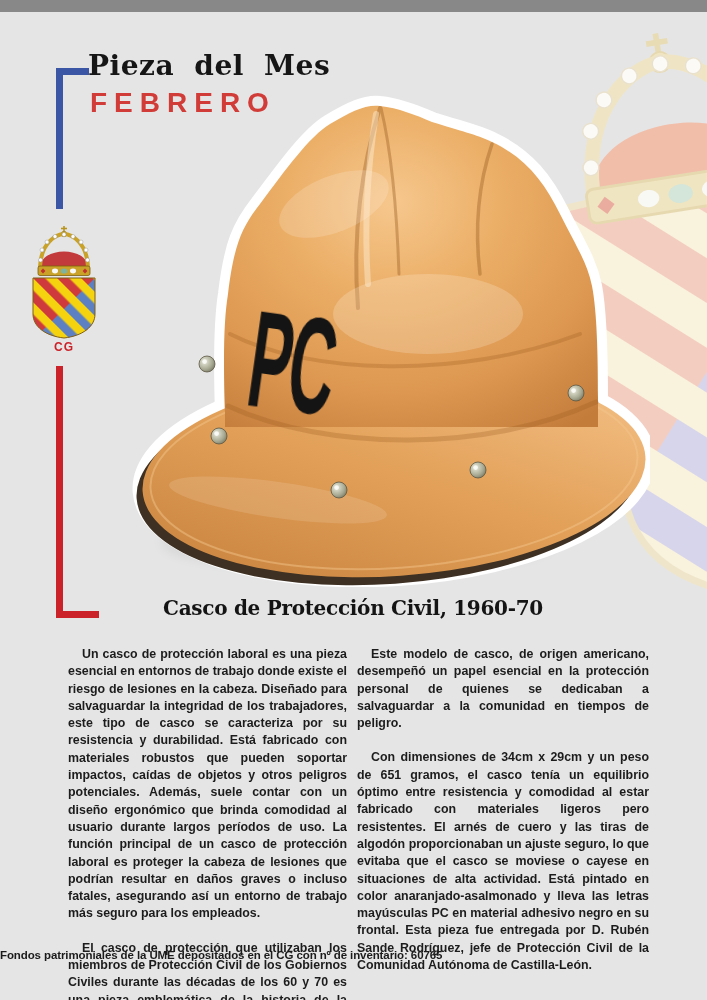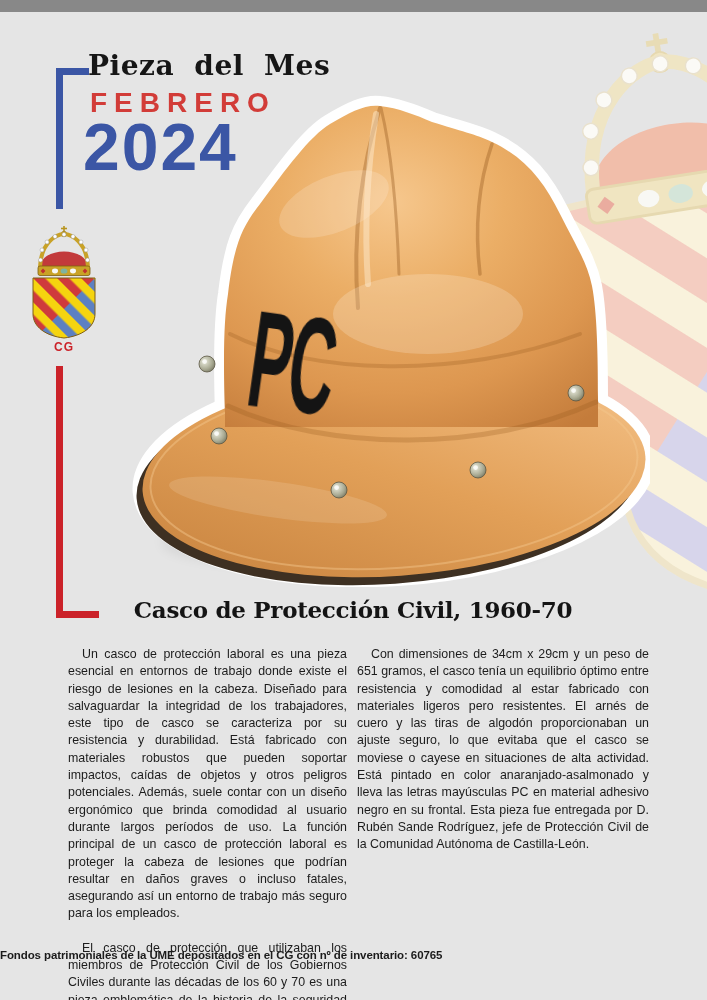--- a/index.html
+++ b/index.html
@@ -30,27 +30,27 @@
       font-size:12px;color:#CB2229;letter-spacing:1px;}
 
   
   .watermark{left:488px;top:12px;width:219px;height:625px;opacity:.92;}
 
   
   .helmet{left:128px;top:70px;width:522px;height:505px;}
 
   
   .title{left:62px;top:584px;width:582px;margin:0;text-align:center;
-         font-family:"DejaVu Serif",serif;font-weight:bold;font-size:23px;
+         font-family:"DejaVu Serif",serif;font-weight:bold;font-size:20px;
          color:#141414;white-space:nowrap;letter-spacing:-.3px;}
 
   
   .col{top:634px;font-size:12.4px;line-height:17.3px;color:#1c1c1c;
        text-align:justify;}
-  .col p{margin:0 0 17px 0;text-indent:14px;}
+  .col p{margin:0 0 17px 0;text-indent:14px;font-weight:bold;}
   .col-left{left:68px;width:279px;}
   .col-right{left:357px;width:292px;}
 
   
   .footer{left:0;top:937px;width:707px;text-align:left;font-weight:bold;
           font-size:11.5px;color:#1b1b1b;letter-spacing:-.1px;}
 </style>
 </head>
 <body>
 
@@ -103,21 +103,20 @@
       <ellipse cx="37" cy="47" rx="3.4" ry="2.6" fill="#D3E6D8"></ellipse>
       <ellipse cx="46" cy="47" rx="3" ry="2.4" fill="#FAFAF6"></ellipse>
       <rect x="56.3" y="45.3" width="3.4" height="3.4" transform="rotate(45 58 47)" fill="#EBA89A"></rect>
     </g>
   </svg>
 
   <div class="abs blue-v"></div>
   <div class="abs blue-h"></div>
   <div class="abs kicker">Pieza del Mes</div>
   <div class="abs month">FEBRERO</div>
-  <div class="abs year">2024</div>
 
   <svg class="abs emblem" viewBox="0 0 74 116" aria-hidden="true">
     <defs>
       <pattern id="pYR" width="17" height="17" patternUnits="userSpaceOnUse" patternTransform="rotate(-45)">
         <rect width="17" height="17" fill="#F5D40F"></rect>
           <rect width="8.5" height="17" fill="#CF3A3C"></rect>
       </pattern>
       <pattern id="pYB" width="17" height="17" patternUnits="userSpaceOnUse" patternTransform="rotate(-45)">
         <rect width="17" height="17" fill="#F5D40F"></rect>
           <rect width="8.5" height="17" fill="#5C80C2"></rect>
@@ -250,18 +249,19 @@
     <text transform="translate(157 328) rotate(8) scale(0.46 1)" font-family="'Liberation Sans',sans-serif" font-weight="bold" font-size="138" letter-spacing="-6" text-anchor="middle" fill="#141414">PC</text>
   </svg>
 
   <h1 class="abs title">Casco de Protección Civil, 1960-70</h1>
 
   <div class="abs col col-left">
     <p>Un casco de protección laboral es una pieza esencial en entornos de trabajo donde existe el riesgo de lesiones en la cabeza. Diseñado para salvaguardar la integridad de los trabajadores, este tipo de casco se caracteriza por su resistencia y durabilidad. Está fabricado con materiales robustos que pueden soportar impactos, caídas de objetos y otros peligros potenciales. Además, suele contar con un diseño ergonómico que brinda comodidad al usuario durante largos períodos de uso. La función principal de un casco de protección laboral es proteger la cabeza de lesiones que podrían resultar en daños graves o incluso fatales, asegurando así un entorno de trabajo más seguro para los empleados.</p>
     <p>El casco de protección que utilizaban los miembros de Protección Civil de los Gobiernos Civiles durante las décadas de los 60 y 70 es una pieza emblemática de la historia de la seguridad en situaciones de emergencia.</p>
   </div>
   <div class="abs col col-right">
+    <p>Este modelo de casco, de origen americano, desempeñó un papel esencial en la protección personal de quienes se dedicaban a salvaguardar a la comunidad en tiempos de peligro.</p>
     <p>Con dimensiones de 34cm x 29cm y un peso de 651 gramos, el casco tenía un equilibrio óptimo entre resistencia y comodidad al estar fabricado con materiales ligeros pero resistentes. El arnés de cuero y las tiras de algodón proporcionaban un ajuste seguro, lo que evitaba que el casco se moviese o cayese en situaciones de alta actividad. Está pintado en color anaranjado-asalmonado y lleva las letras mayúsculas PC en material adhesivo negro en su frontal. Esta pieza fue entregada por D. Rubén Sande Rodríguez, jefe de Protección Civil de la Comunidad Autónoma de Castilla-León.</p>
   </div>
 
   <div class="abs footer">Fondos patrimoniales de la UME depositados en el CG con nº de inventario: 60765</div>
 
 </div>
 
 </body></html>

